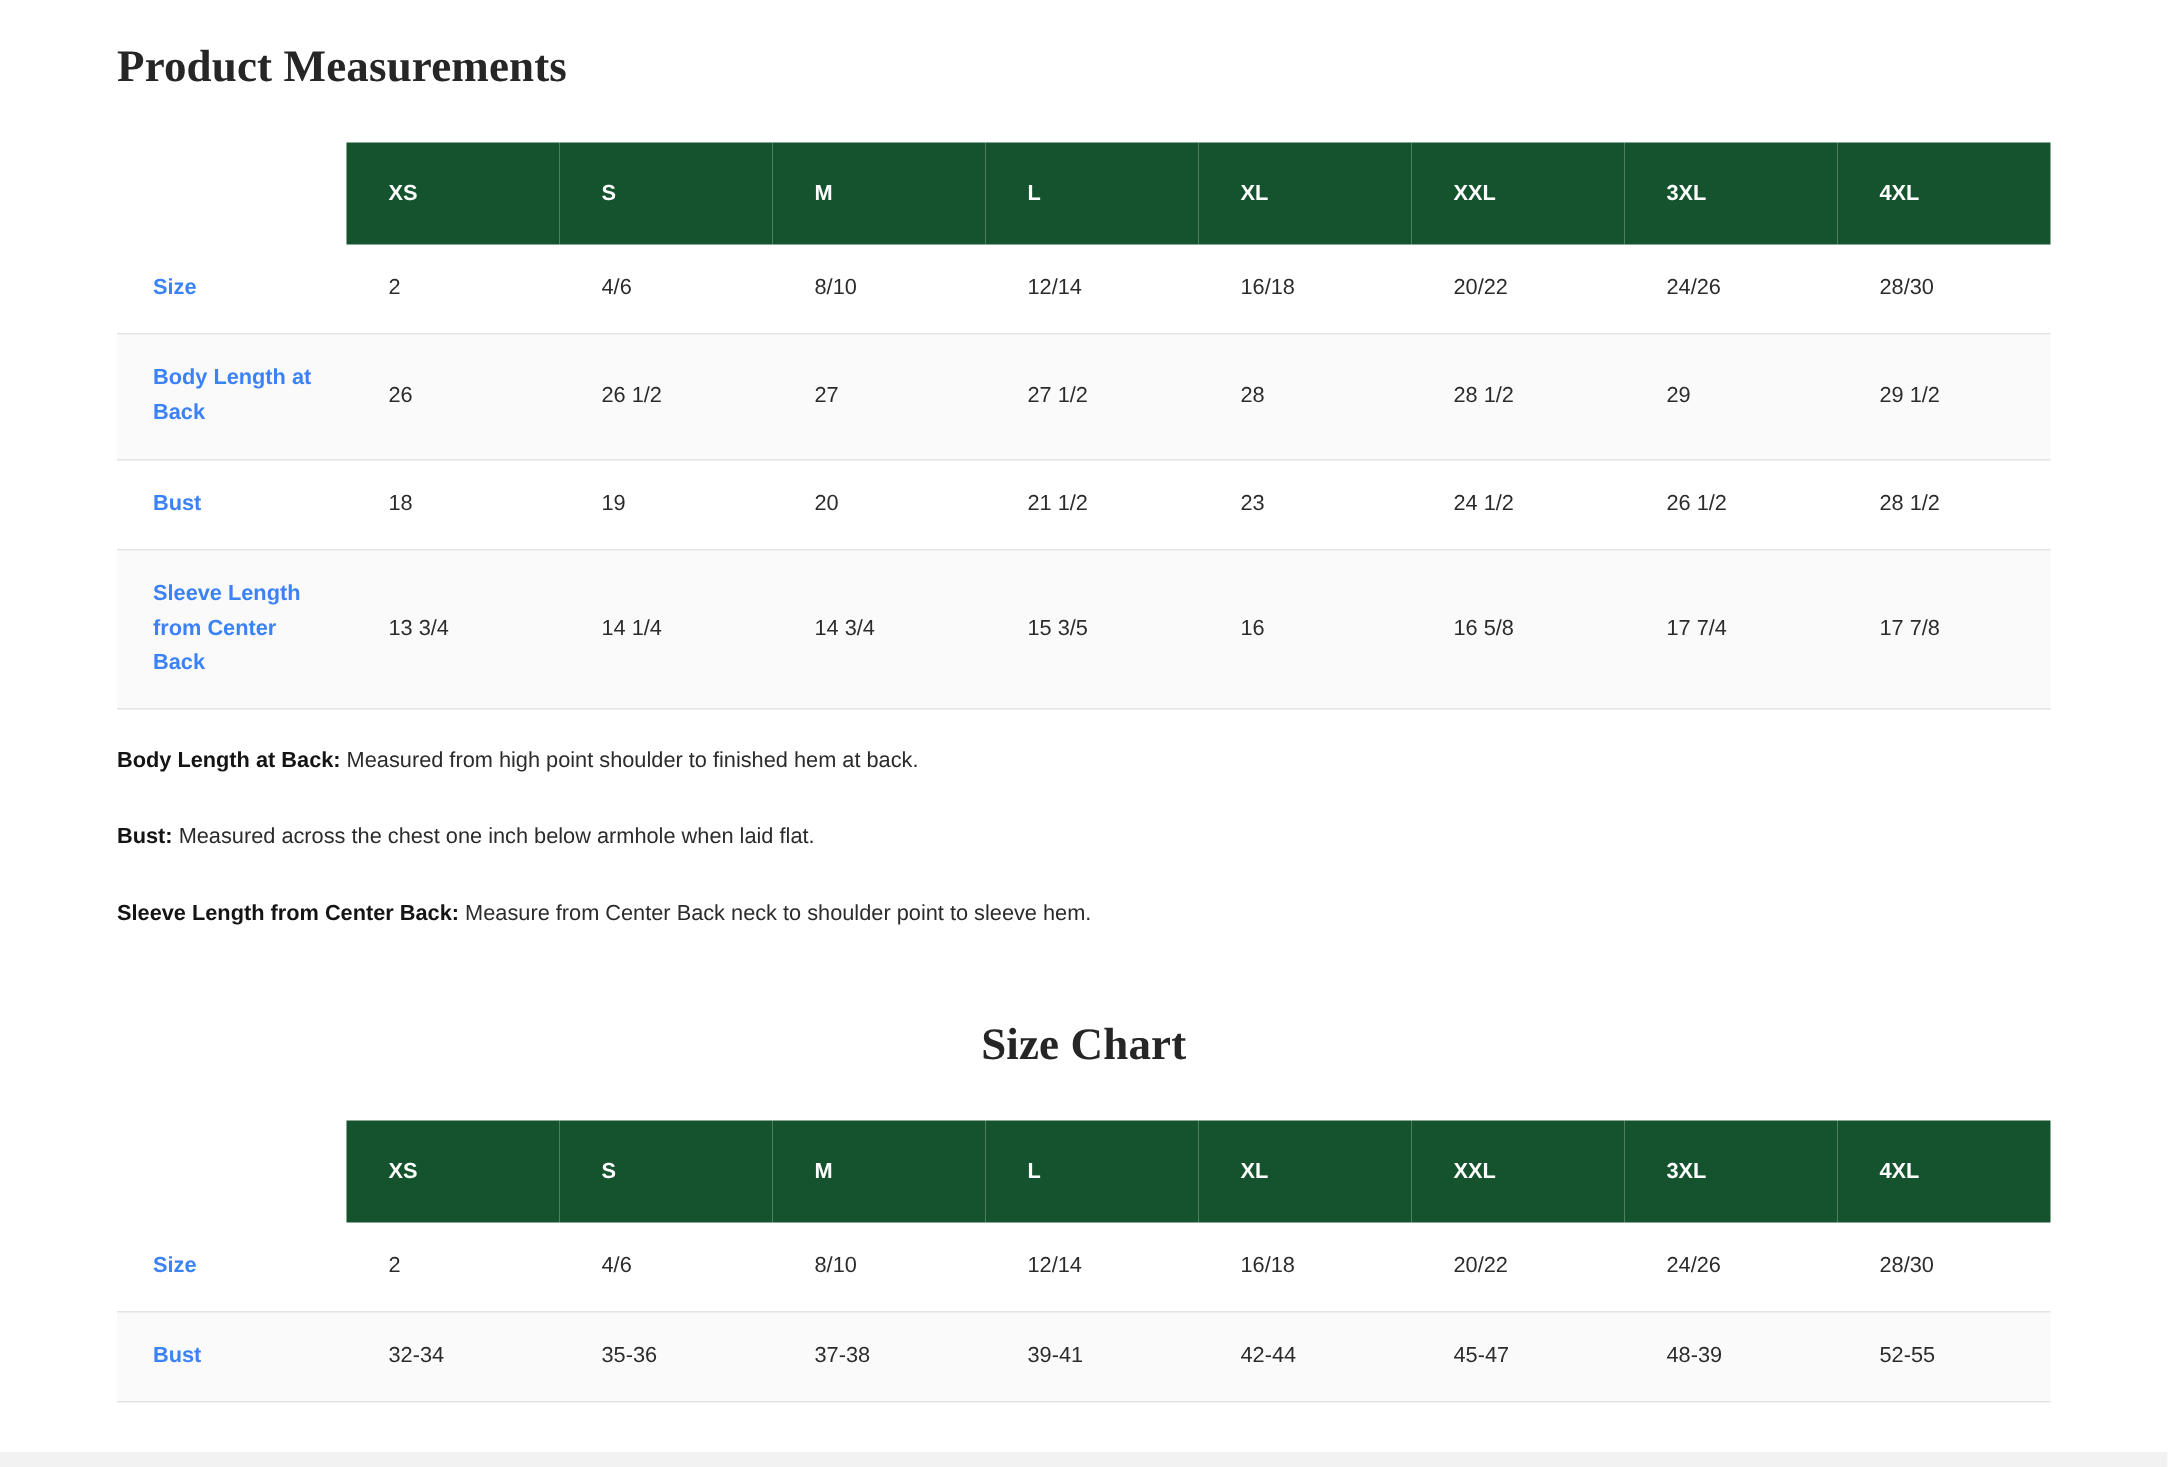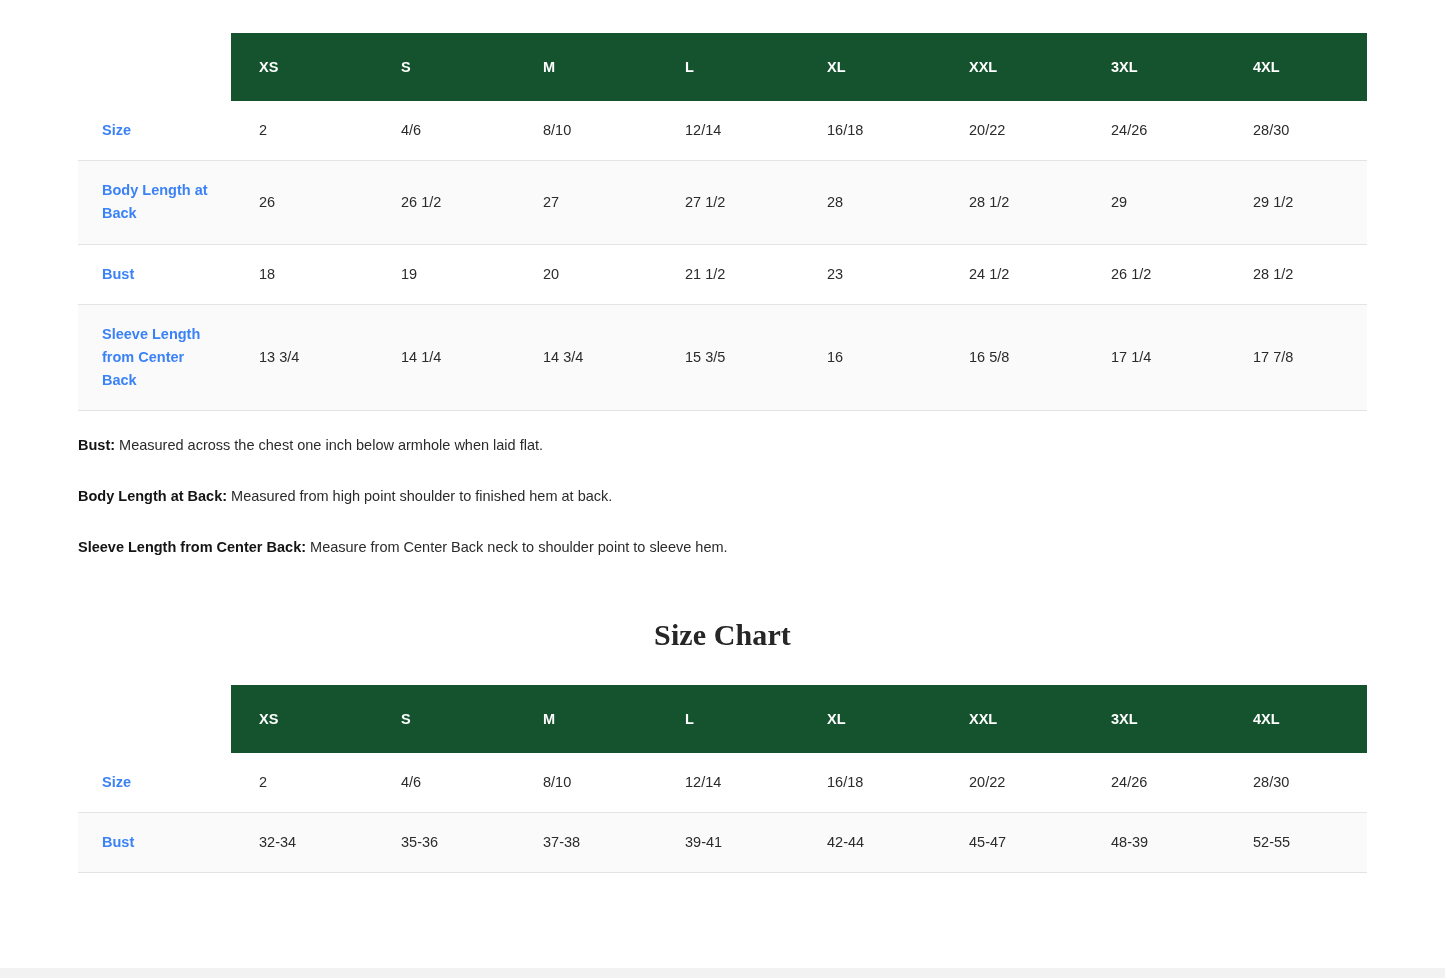--- a/index.html
+++ b/index.html
@@ -102,20 +102,21 @@
     width: 1445px;
     height: 10px;
     background: #f2f2f2;
   }
 </style>
 </head>
 <body>
 
 <div class="page">
 
+  <h2 class="section-title" id="title-product-measurements">Product Measurements</h2>
 
   <div class="table-wrap">
     <table class="size-table">
       <colgroup>
         <col class="label-col">
         <col class="data-col">
           <col class="data-col">
           <col class="data-col">
           <col class="data-col">
         <col class="data-col">
@@ -189,33 +190,33 @@
           <td>28 1/2</td>
         </tr>
         <tr class="alt">
           <td class="row-label">Sleeve Length from Center Back</td>
           <td>13 3/4</td>
           <td>14 1/4</td>
           <td>14 3/4</td>
           <td>15 3/5</td>
           <td>16</td>
           <td>16 5/8</td>
-          <td>17 1/4</td>
+          <td>17 7/4</td>
           <td>17 7/8</td>
         </tr>
       </tbody>
     </table>
   </div>
 
   <div class="notes">
     <p class="note">
-      <b>Bust:</b><span> Measured across the chest one inch below armhole when laid flat.</span>
+      <b>Body Length at Back:</b><span> Measured from high point shoulder to finished hem at back.</span>
     </p>
     <p class="note">
-      <b>Body Length at Back:</b><span> Measured from high point shoulder to finished hem at back.</span>
+      <b>Bust:</b><span> Measured across the chest one inch below armhole when laid flat.</span>
     </p>
     <p class="note">
       <b>Sleeve Length from Center Back:</b><span> Measure from Center Back neck to shoulder point to sleeve hem.</span>
     </p>
   </div>
 
   <div class="spacer-lg"></div>
 
   <h2 class="section-title" id="title-size-chart">Size Chart</h2>
 

